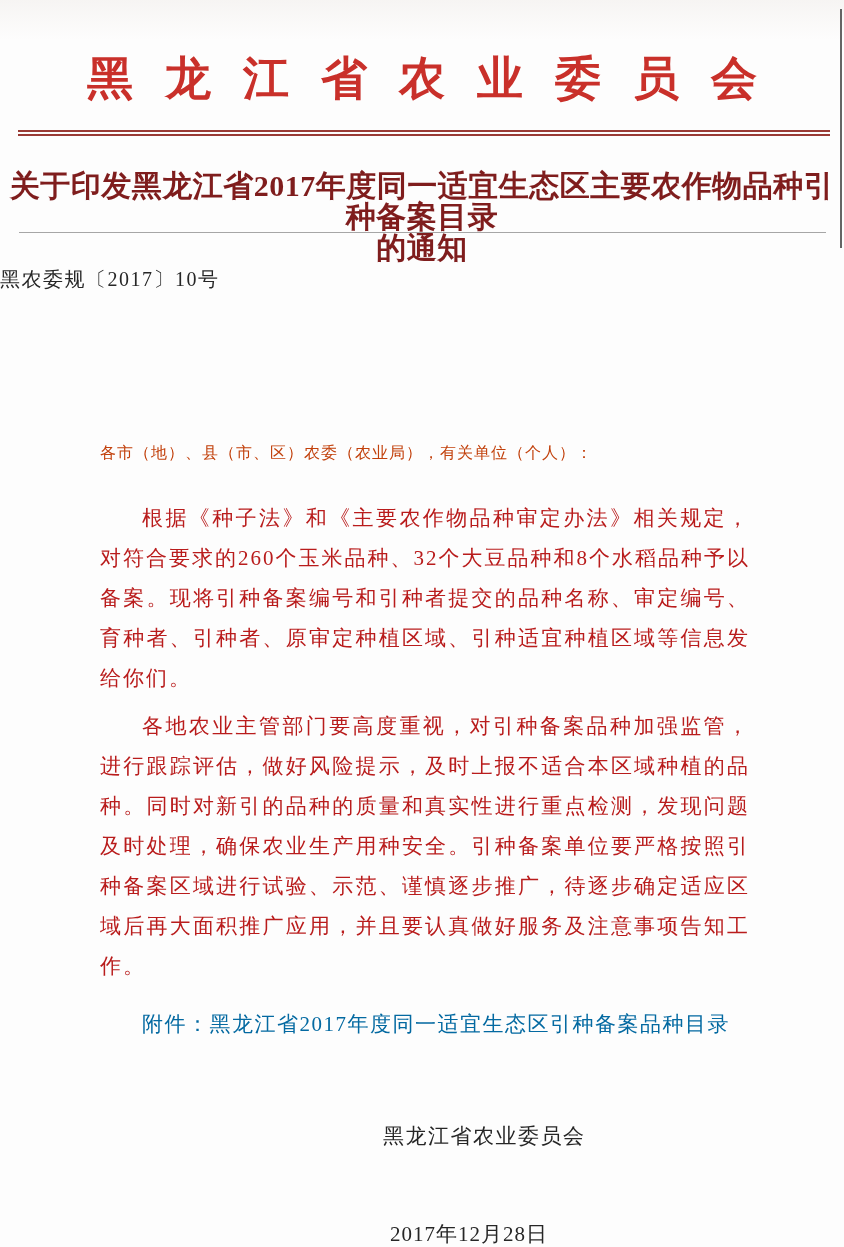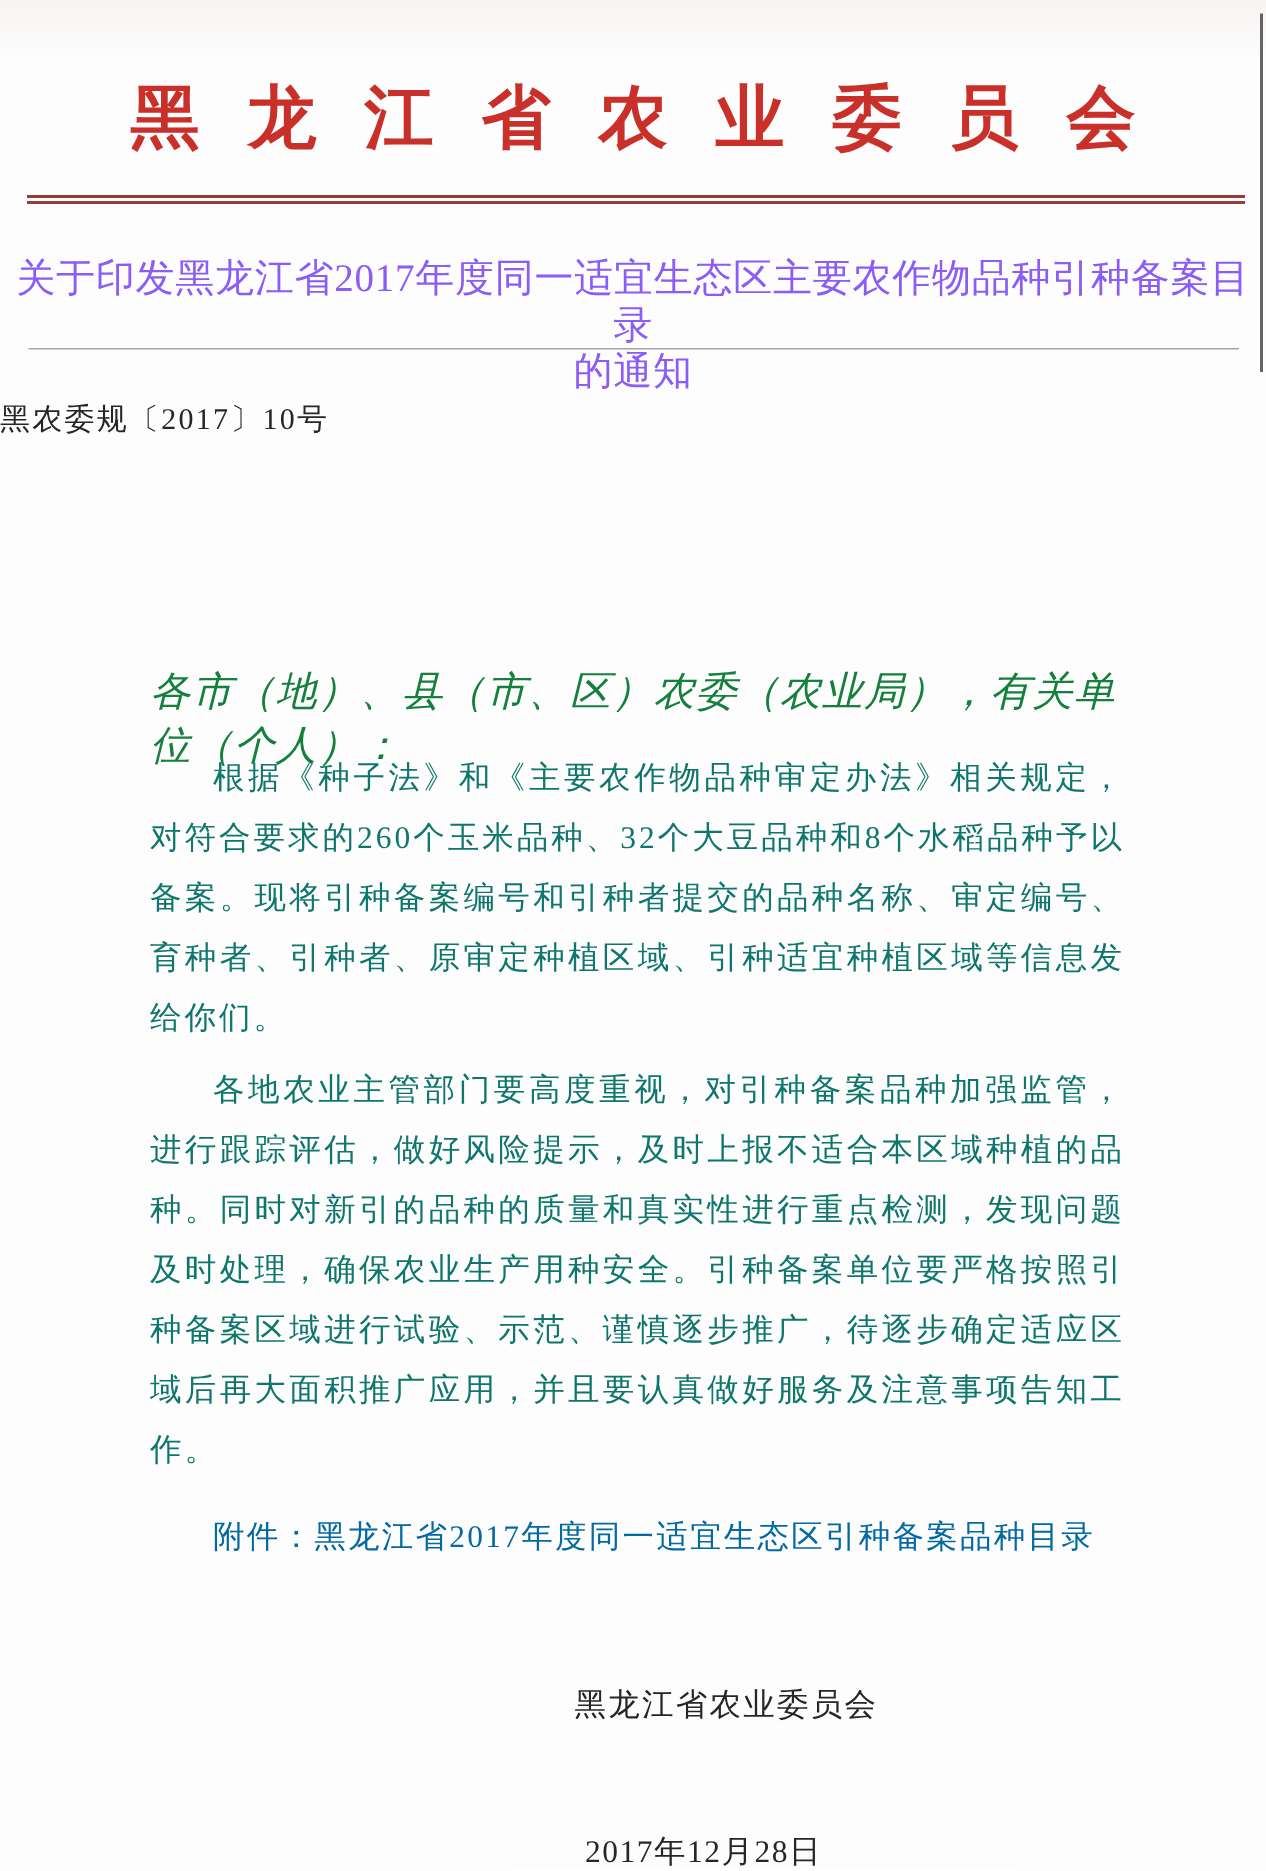--- a/index.html
+++ b/index.html
@@ -50,25 +50,25 @@
     border-top: 2px solid #993b35;
     border-bottom: 2px solid #993b35;
   }
   .title {
     position: absolute;
     top: 170px;
     left: 8px;
     right: 8px;
     margin: 0;
     text-align: center;
-    font-size: 26px;
-    font-weight: normal;
+    font-size: 30px;
+    font-weight: bold;
     line-height: 31px;
     letter-spacing: 0.5px;
-    color: #8b5cf6;
+    color: #7f1d1d;
   }
   .title-divider {
     position: absolute;
     top: 232px;
     left: 19px;
     width: 807px;
     border-top: 1px solid #a6a6a6;
   }
   .doc-number {
     position: absolute;
@@ -77,37 +77,36 @@
     width: 100%;
     font-size: 20px;
     letter-spacing: 1.5px;
     color: #262626;
   }
   .salutation {
     position: absolute;
     top: 443px;
     left: 100px;
     right: 94px;
-    font-size: 27px;
+    font-size: 16px;
     letter-spacing: 1px;
-    color: #15803d;
-    font-style: italic;
+    color: #c2410c;
   }
   .body-para {
     position: absolute;
     left: 100px;
     right: 94px;
     margin: 0;
     font-size: 21px;
     line-height: 40px;
     letter-spacing: 2px;
     text-align: justify;
     text-justify: inter-character;
     text-indent: 2em;
-    color: #0f766e;
+    color: #b91c1c;
   }
   .para-1 { top: 498px; }
   .para-2 { top: 706px; }
   .attachment {
     position: absolute;
     top: 1010px;
     left: 100px;
     right: 94px;
     font-size: 21px;
     letter-spacing: 1.5px;

